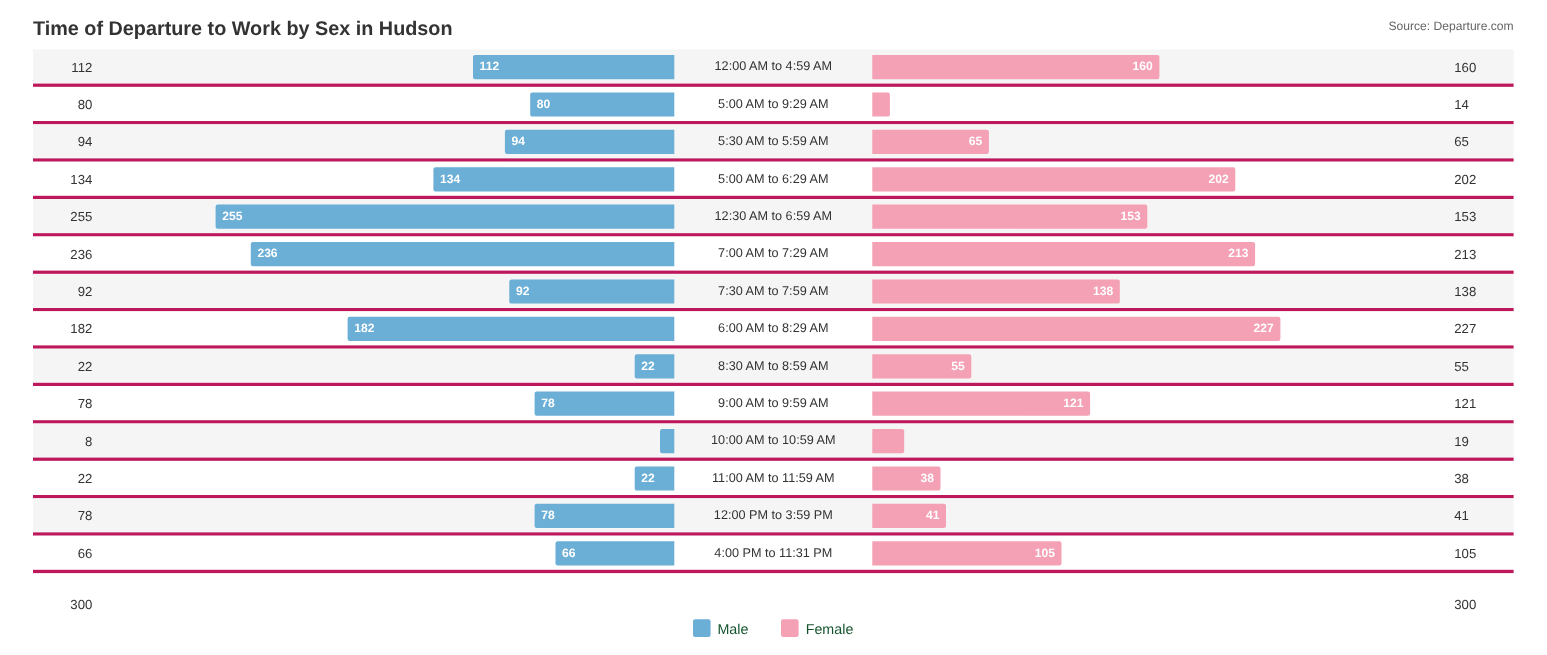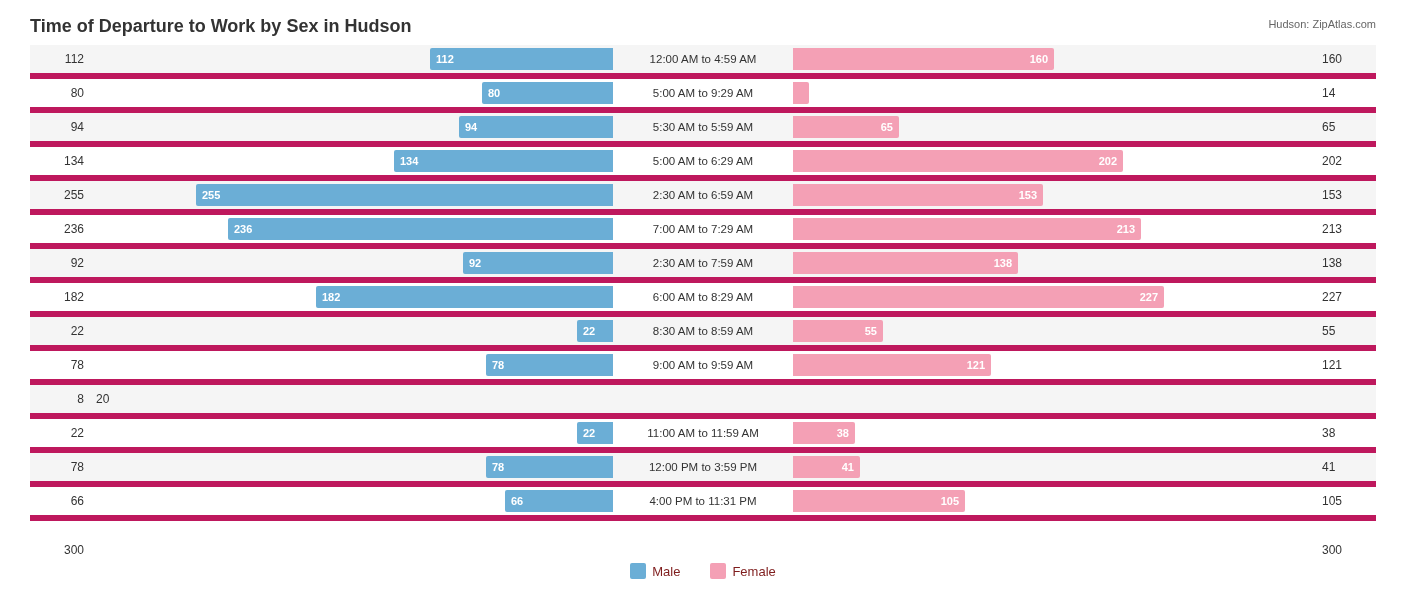--- a/index.html
+++ b/index.html
@@ -33,21 +33,21 @@
       display: flex;
       flex-direction: column;
       gap: 0px;
       margin-top: 5px;
       position: relative;
     }
     .row {
       display: flex;
       align-items: center;
       height: 34px;
-      border-bottom: 6px solid #be185d;
+      border-bottom: 3px solid #be185d;
     }
     .row:nth-child(odd) {
       background: #f5f5f5;
     }
     .row:nth-child(even) {
       background: #fff;
     }
     .left-val {
       width: 60px;
       text-align: right;
@@ -156,39 +156,39 @@
     }
     .axis-center {
       flex: 1;
     }
     .legend {
       display: flex;
       justify-content: center;
       gap: 30px;
       margin-top: 6px;
       font-size: 13px;
-      color: #7f1d1d;
+      color: #14532d;
     }
     .legend-item {
       display: flex;
       align-items: center;
       gap: 6px;
     }
     .legend-box {
       width: 16px;
       height: 16px;
       border-radius: 2px;
     }
   </style>
 </head>
 <body>
 
 <div class="chart-container">
   <div class="chart-title">Time of Departure to Work by Sex in Hudson</div>
-  <div class="source">Hudson: ZipAtlas.com</div>
+  <div class="source">Source: Departure.com</div>
 
   <div class="chart-area" id="chart-area">
 
   <div class="row">
         <div class="left-val">112</div>
         <div class="bar-section">
           <div class="male-bar-container" style="margin-right: 90px;">
             <div class="male-bar" style="width: 183px; background: rgb(107, 174, 214);">
               <span class="male-label">112</span>
             </div>
@@ -252,21 +252,21 @@
         <div class="right-val">202</div>
       </div>
       <div class="row">
         <div class="left-val">255</div>
         <div class="bar-section">
           <div class="male-bar-container" style="margin-right: 90px;">
             <div class="male-bar" style="width: 417px; background: rgb(107, 174, 214);">
               <span class="male-label">255</span>
             </div>
           </div>
-          <div class="center-label">2:30 AM to 6:59 AM</div>
+          <div class="center-label">12:30 AM to 6:59 AM</div>
           <div class="female-bar-container" style="margin-left: 90px;">
             <div class="female-bar" style="width: 250px; background: rgb(244, 160, 181);">
               <span class="female-label-inside">153</span>
             </div>
           </div>
         </div>
         <div class="right-val">153</div>
       </div>
       <div class="row">
         <div class="left-val">236</div>
@@ -286,21 +286,21 @@
         <div class="right-val">213</div>
       </div>
       <div class="row">
         <div class="left-val">92</div>
         <div class="bar-section">
           <div class="male-bar-container" style="margin-right: 90px;">
             <div class="male-bar" style="width: 150px; background: rgb(107, 174, 214);">
               <span class="male-label">92</span>
             </div>
           </div>
-          <div class="center-label">2:30 AM to 7:59 AM</div>
+          <div class="center-label">7:30 AM to 7:59 AM</div>
           <div class="female-bar-container" style="margin-left: 90px;">
             <div class="female-bar" style="width: 225px; background: rgb(244, 160, 181);">
               <span class="female-label-inside">138</span>
             </div>
           </div>
         </div>
         <div class="right-val">138</div>
       </div>
       <div class="row">
         <div class="left-val">182</div>
@@ -348,21 +348,30 @@
           <div class="female-bar-container" style="margin-left: 90px;">
             <div class="female-bar" style="width: 198px; background: rgb(244, 160, 181);">
               <span class="female-label-inside">121</span>
             </div>
           </div>
         </div>
         <div class="right-val">121</div>
       </div>
       <div class="row">
         <div class="left-val">8</div>
-        <div class="right-val">20</div>
+        <div class="bar-section">
+          <div class="male-bar-container" style="margin-right: 90px;">
+            <div class="male-bar" style="width: 13px; background: rgb(107, 174, 214);"></div>
+          </div>
+          <div class="center-label">10:00 AM to 10:59 AM</div>
+          <div class="female-bar-container" style="margin-left: 90px;">
+            <div class="female-bar" style="width: 29px; background: rgb(244, 160, 181);"></div>
+          </div>
+        </div>
+        <div class="right-val">19</div>
       </div>
       <div class="row">
         <div class="left-val">22</div>
         <div class="bar-section">
           <div class="male-bar-container" style="margin-right: 90px;">
             <div class="male-bar" style="width: 36px; background: rgb(107, 174, 214);">
               <span class="male-label">22</span>
             </div>
           </div>
           <div class="center-label">11:00 AM to 11:59 AM</div>

